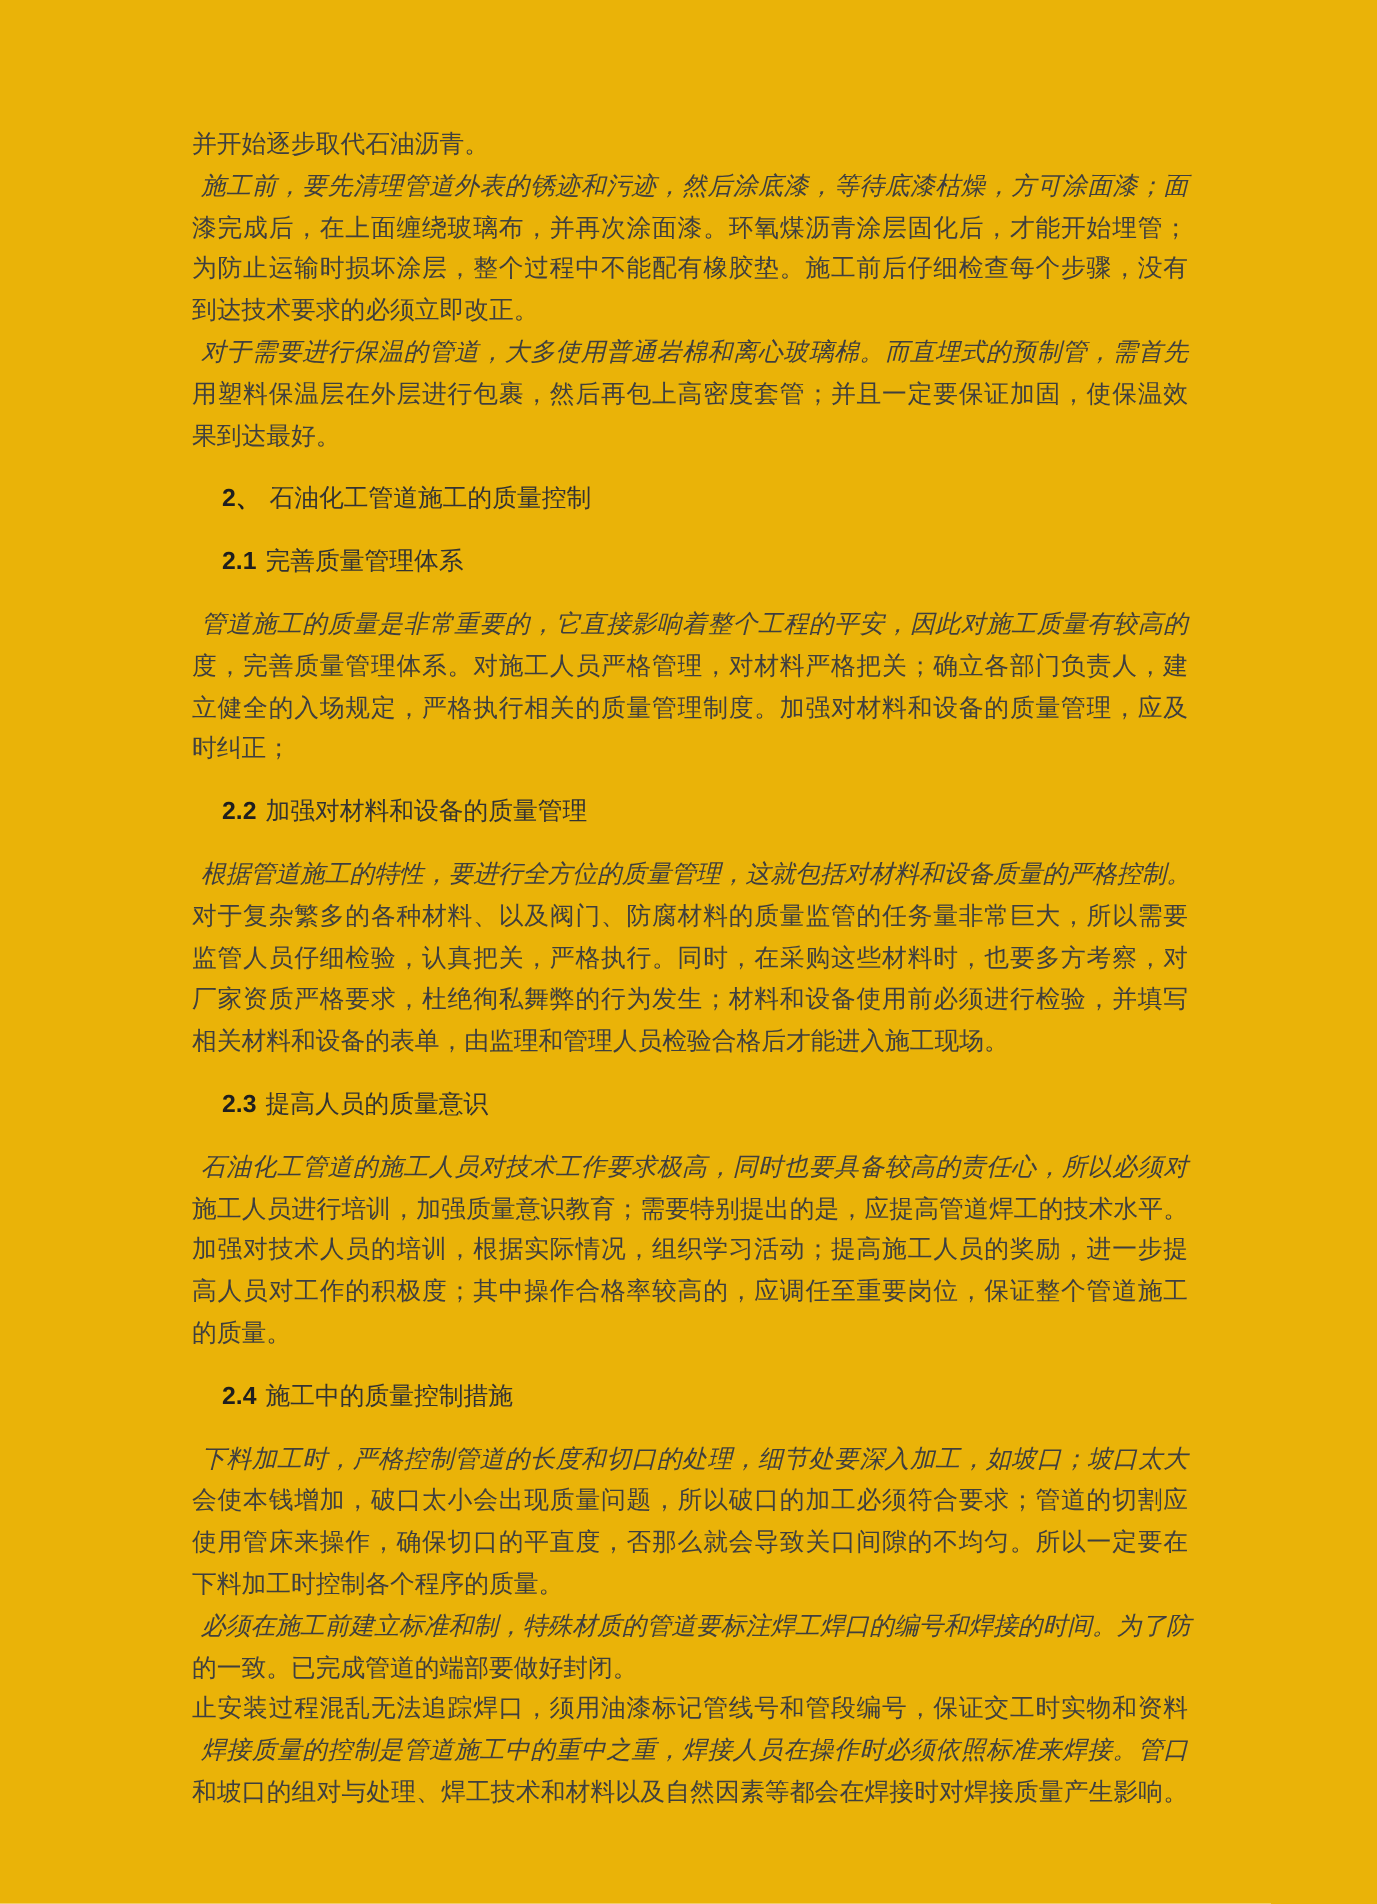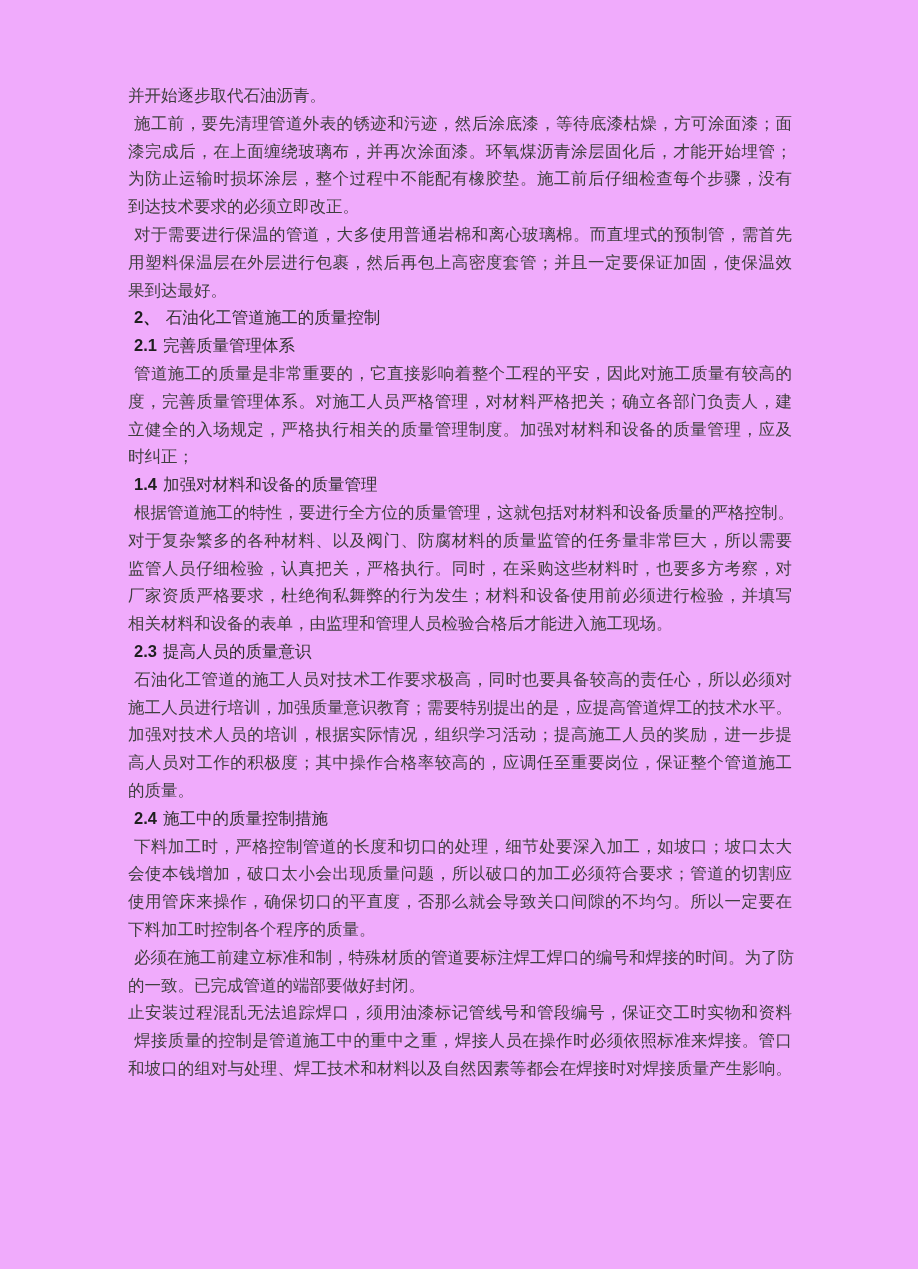--- a/index.html
+++ b/index.html
@@ -5,21 +5,21 @@
   html, body { margin: 0; padding: 0; }
   body {
     width: 918px; height: 1269px;
     background: #ffffff;
     font-family: "Liberation Serif", "DejaVu Serif", serif;
     -webkit-font-smoothing: antialiased;
   }
   .page {
     position: relative;
     width: 918px; height: 1269px;
-    background: #f0abfc;
+    background: #eab308;
     overflow: hidden;
   }
   .content {
     position: absolute;
     left: 128px; top: 82px;
     width: 664px;
   }
   .para { margin: 0; padding: 0; }
   .line {
     height: 27.8px;
@@ -27,23 +27,23 @@
     font-size: 16.5px;
     color: #3f3f3f;
     white-space: nowrap;
     text-align: left;
   }
   .line.fill {
     text-align: justify;
     text-align-last: justify;
     text-justify: inter-character;
   }
-  .line.ind { padding-left: 6px; }
+  .line.ind { padding-left: 6px; font-style: italic; }
   .heading {
-    margin: 0; padding: 0 0 0 6px;
+    margin: 14px; padding: 0 0 0 6px;
     height: 27.8px;
     line-height: 27.8px;
     font-size: 16.5px;
     color: #3f3f3f;
     white-space: nowrap;
   }
   .hnum {
     font-family: "Liberation Sans", "DejaVu Sans", sans-serif;
     font-weight: bold;
     color: #1f1f1f;
@@ -79,21 +79,21 @@
     <p class="heading"><span class="hnum">2.1</span><span class="htext">完善质量管理体系</span></p>
 
     <p class="para">
       <span class="line fill ind" style="display:block">管道施工的质量是非常重要的，它直接影响着整个工程的平安，因此对施工质量有较高的</span>
       <span class="line fill" style="display:block">度，完善质量管理体系。对施工人员严格管理，对材料严格把关；确立各部门负责人，建</span>
       <span class="line fill" style="display:block">立健全的入场规定，严格执行相关的质量管理制度。加强对材料和设备的质量管理，应及</span>
       <span class="line" style="display:block">时纠正；</span>
     </p>
 
 
-    <p class="heading"><span class="hnum">1.4</span><span class="htext">加强对材料和设备的质量管理</span></p>
+    <p class="heading"><span class="hnum">2.2</span><span class="htext">加强对材料和设备的质量管理</span></p>
 
     <p class="para">
       <span class="line fill ind" style="display:block">根据管道施工的特性，要进行全方位的质量管理，这就包括对材料和设备质量的严格控制。</span>
       <span class="line fill" style="display:block">对于复杂繁多的各种材料、以及阀门、防腐材料的质量监管的任务量非常巨大，所以需要</span>
       <span class="line fill" style="display:block">监管人员仔细检验，认真把关，严格执行。同时，在采购这些材料时，也要多方考察，对</span>
       <span class="line fill" style="display:block">厂家资质严格要求，杜绝徇私舞弊的行为发生；材料和设备使用前必须进行检验，并填写</span>
       <span class="line" style="display:block">相关材料和设备的表单，由监理和管理人员检验合格后才能进入施工现场。</span>
     </p>
 
     <p class="heading"><span class="hnum">2.3</span><span class="htext">提高人员的质量意识</span></p>

